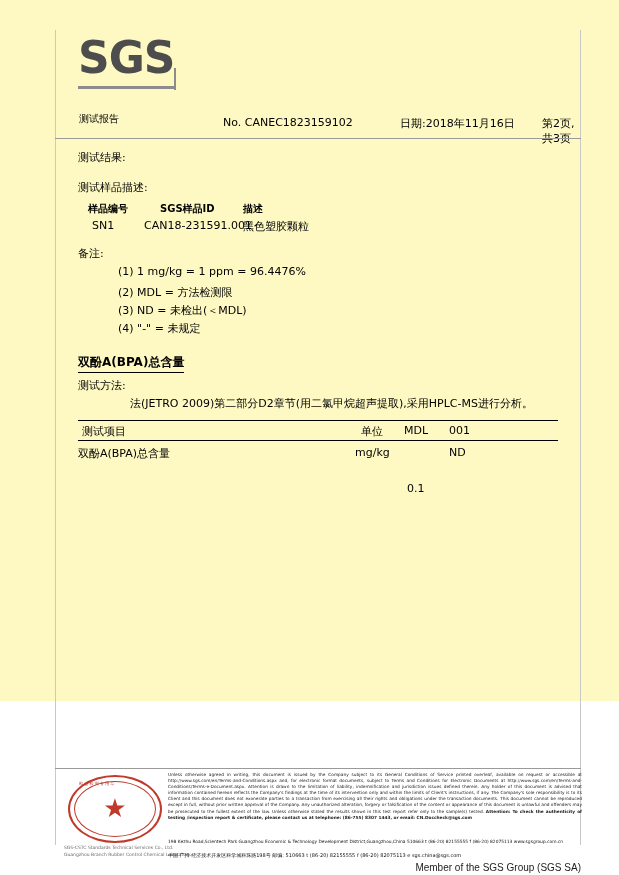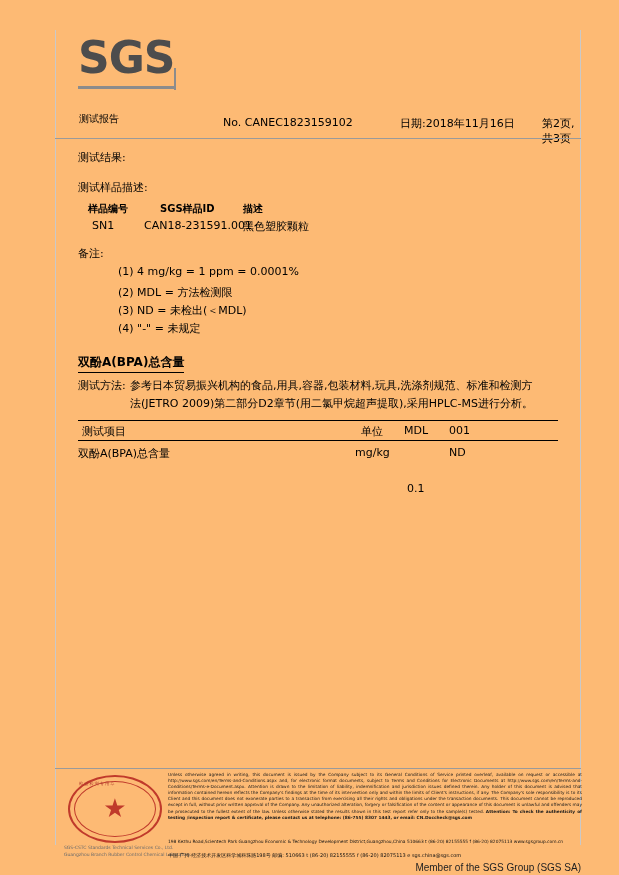--- a/index.html
+++ b/index.html
@@ -12,22 +12,22 @@
     height: 875px;
     font-family: "Liberation Sans", sans-serif;
     color: #000;
     position: relative;
     overflow: hidden;
   }
   .page {
     position: absolute;
     left: 0; top: 0;
     width: 619px;
-    height: 875px;
-    background: #fdba74;
+    height: 701px;
+    background: #fef9c3;
   }
   
   .left-rule {
     position: absolute;
     left: 55px;
     top: 30px;
     width: 1px;
     height: 815px;
     background: #c9c9c9;
   }
@@ -343,28 +343,27 @@
 
   <div class="tbl-hdr" style="left:88px; top:202px;">样品编号</div>
   <div class="tbl-hdr" style="left:160px; top:202px;">SGS样品ID</div>
   <div class="tbl-hdr" style="left:243px; top:202px;">描述</div>
 
   <div class="tbl-cell" style="left:92px; top:219px;">SN1</div>
   <div class="tbl-cell" style="left:144px; top:219px;">CAN18-231591.001</div>
   <div class="tbl-cell" style="left:243px; top:219px;">黑色塑胶颗粒</div>
 
   <div class="body-text notes-label">备注:</div>
-  <div class="note-item" style="top:265px;">(1) 4 mg/kg = 1 ppm = 0.0001%</div>
+  <div class="note-item" style="top:265px;">(1) 1 mg/kg = 1 ppm = 96.4476%</div>
   <div class="note-item" style="top:285px;">(2) MDL = 方法检测限</div>
   <div class="note-item" style="top:303px;">(3) ND = 未检出(＜MDL)</div>
   <div class="note-item" style="top:321px;">(4) "-" = 未规定</div>
 
   <div class="section-head">双酚A(BPA)总含量</div>
   <div class="method-label">测试方法:</div>
-  <div class="method-line" style="top:378px;">参考日本贸易振兴机构的食品,用具,容器,包装材料,玩具,洗涤剂规范、标准和检测方</div>
   <div class="method-line" style="top:396px;">法(JETRO 2009)第二部分D2章节(用二氯甲烷超声提取),采用HPLC-MS进行分析。</div>
 
   <div class="res-rule-top"></div>
   <div class="res-hdr" style="left:82px;">测试项目</div>
   <div class="res-hdr underline" style="left:361px;">单位</div>
   <div class="res-hdr underline" style="left:404px;">MDL</div>
   <div class="res-hdr underline" style="left:449px;">001</div>
   <div class="res-rule-mid"></div>
 
   <div class="res-cell" style="left:78px;">双酚A(BPA)总含量</div>

